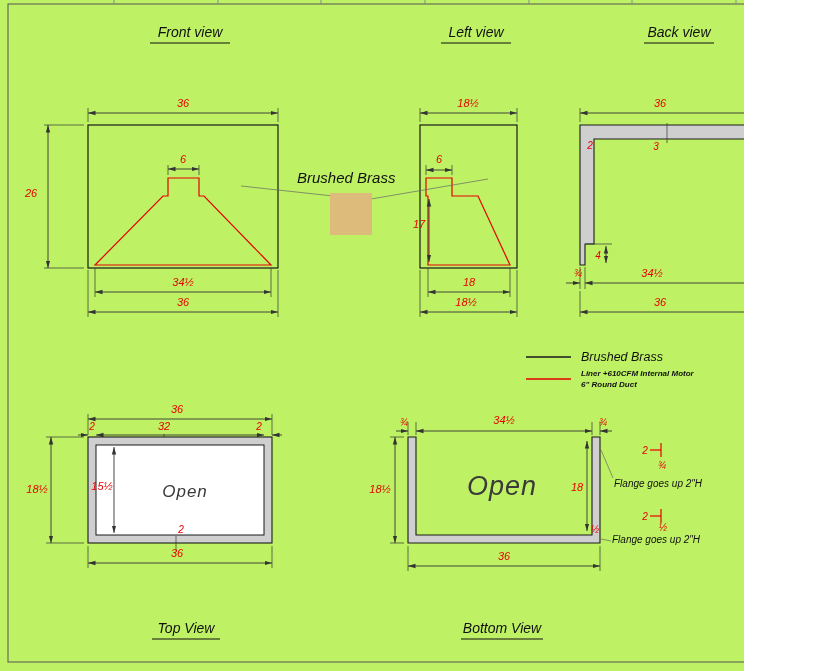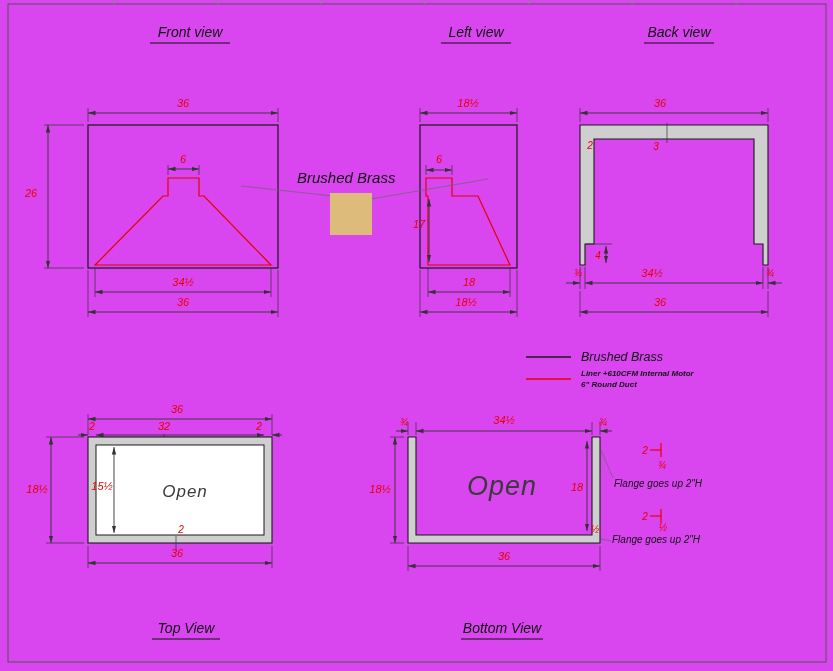--- a/index.html
+++ b/index.html
@@ -1,18 +1,18 @@
 <!DOCTYPE html>
 <html><head>
 <meta charset="utf-8">
 <style>
   * { margin:0; padding:0; box-sizing:border-box; }
   html,body { background:#ffffff; }
   #sheet {
-    position:relative; width:833px; height:671px; background:#d946ef;
+    position:relative; width:744px; height:671px; background:#bef264;
     font-family:"Liberation Sans", sans-serif; overflow:hidden;
   }
   svg { display:block; }
   svg text { font-family:"Liberation Sans", sans-serif; font-style:italic; }
   .title   { fill:#111; font-size:14px; text-anchor:middle; }
   .dim     { fill:#e60000; font-size:11px; text-anchor:middle; }
   .dim-s   { fill:#e60000; font-size:10px; text-anchor:middle; }
   .open-text    { fill:#3a3a3a; font-size:17px; text-anchor:middle; letter-spacing:1px; }
   .open-text-lg { fill:#3a3a3a; font-size:27px; text-anchor:middle; letter-spacing:1px; }
   .note    { fill:#111; font-size:10px; }

